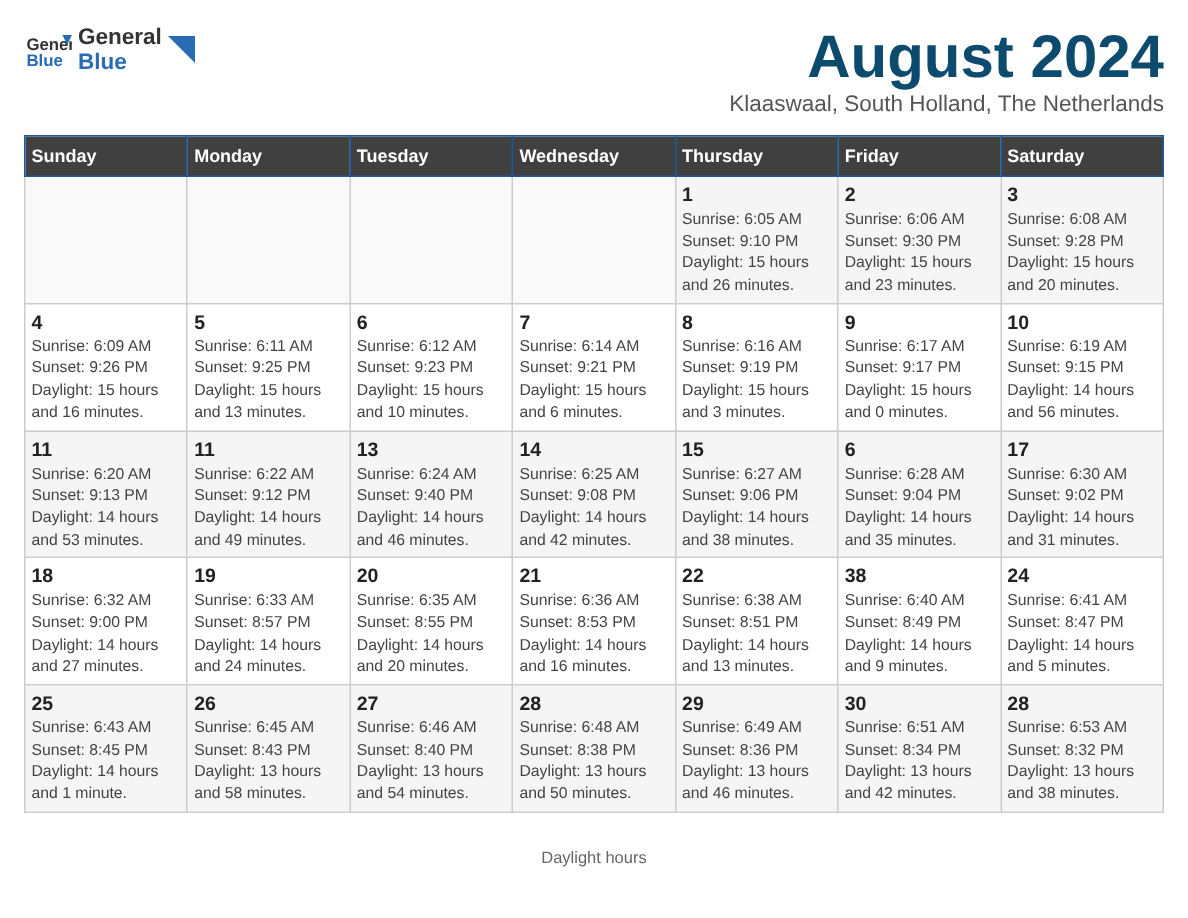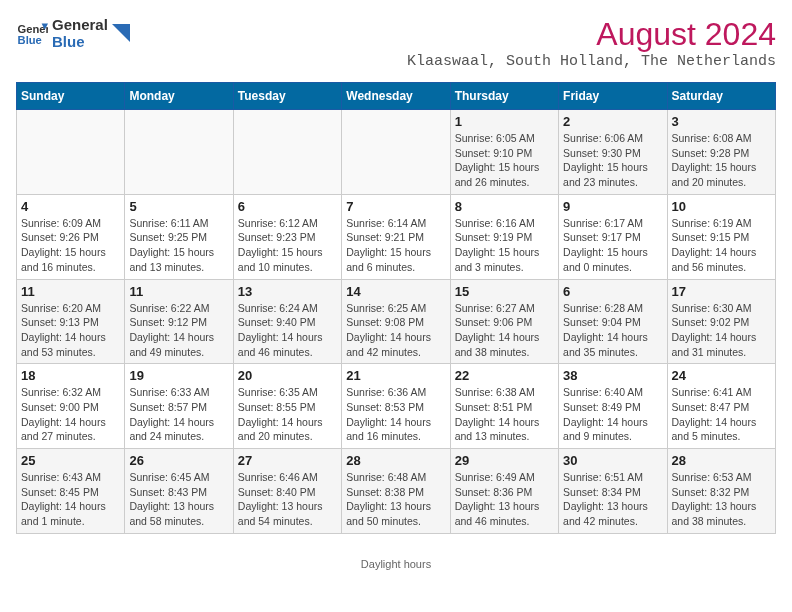--- a/index.html
+++ b/index.html
@@ -22,36 +22,35 @@
       gap: 4px;
     }
     .logo-icon {
       width: 32px;
       height: 32px;
     }
     .title-area {
       text-align: right;
     }
     .month-year {
-      font-size: 32px;
-      font-weight: normal;
-      color: #be185d;
+      font-size: 40px;
+      font-weight: bold;
+      color: #0c4a6e;
     }
     .location {
       font-size: 15px;
       color: #555;
-      font-family: Liberation Mono, monospace;
     }
     table {
       width: 100%;
       border-collapse: collapse;
       font-size: 11px;
     }
     th {
-      background: #0369a1;
+      background: #404040;
       color: #fff;
       padding: 6px 4px;
       text-align: left;
       font-size: 12px;
       font-weight: bold;
       border: 1px solid #1a5aa5;
     }
     td {
       border: 1px solid #ccc;
       vertical-align: top;

